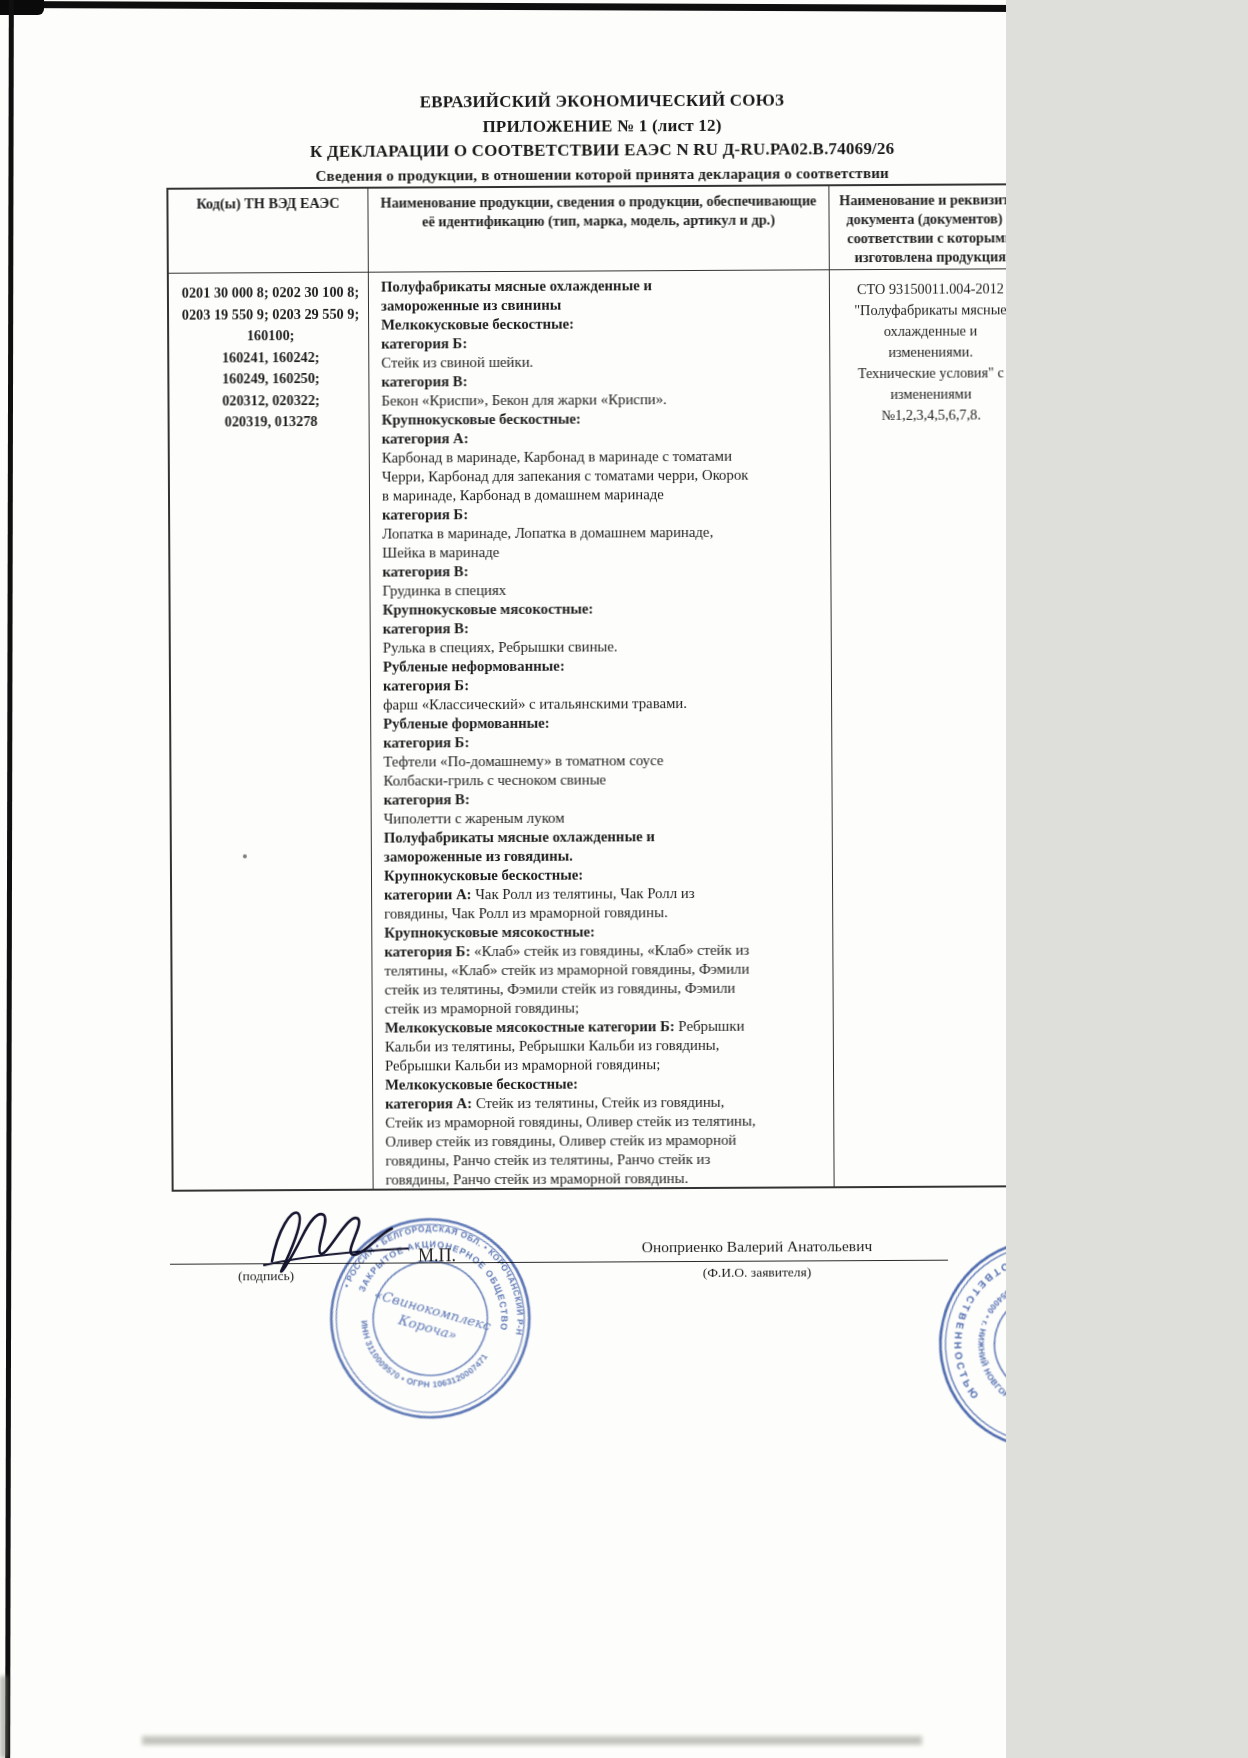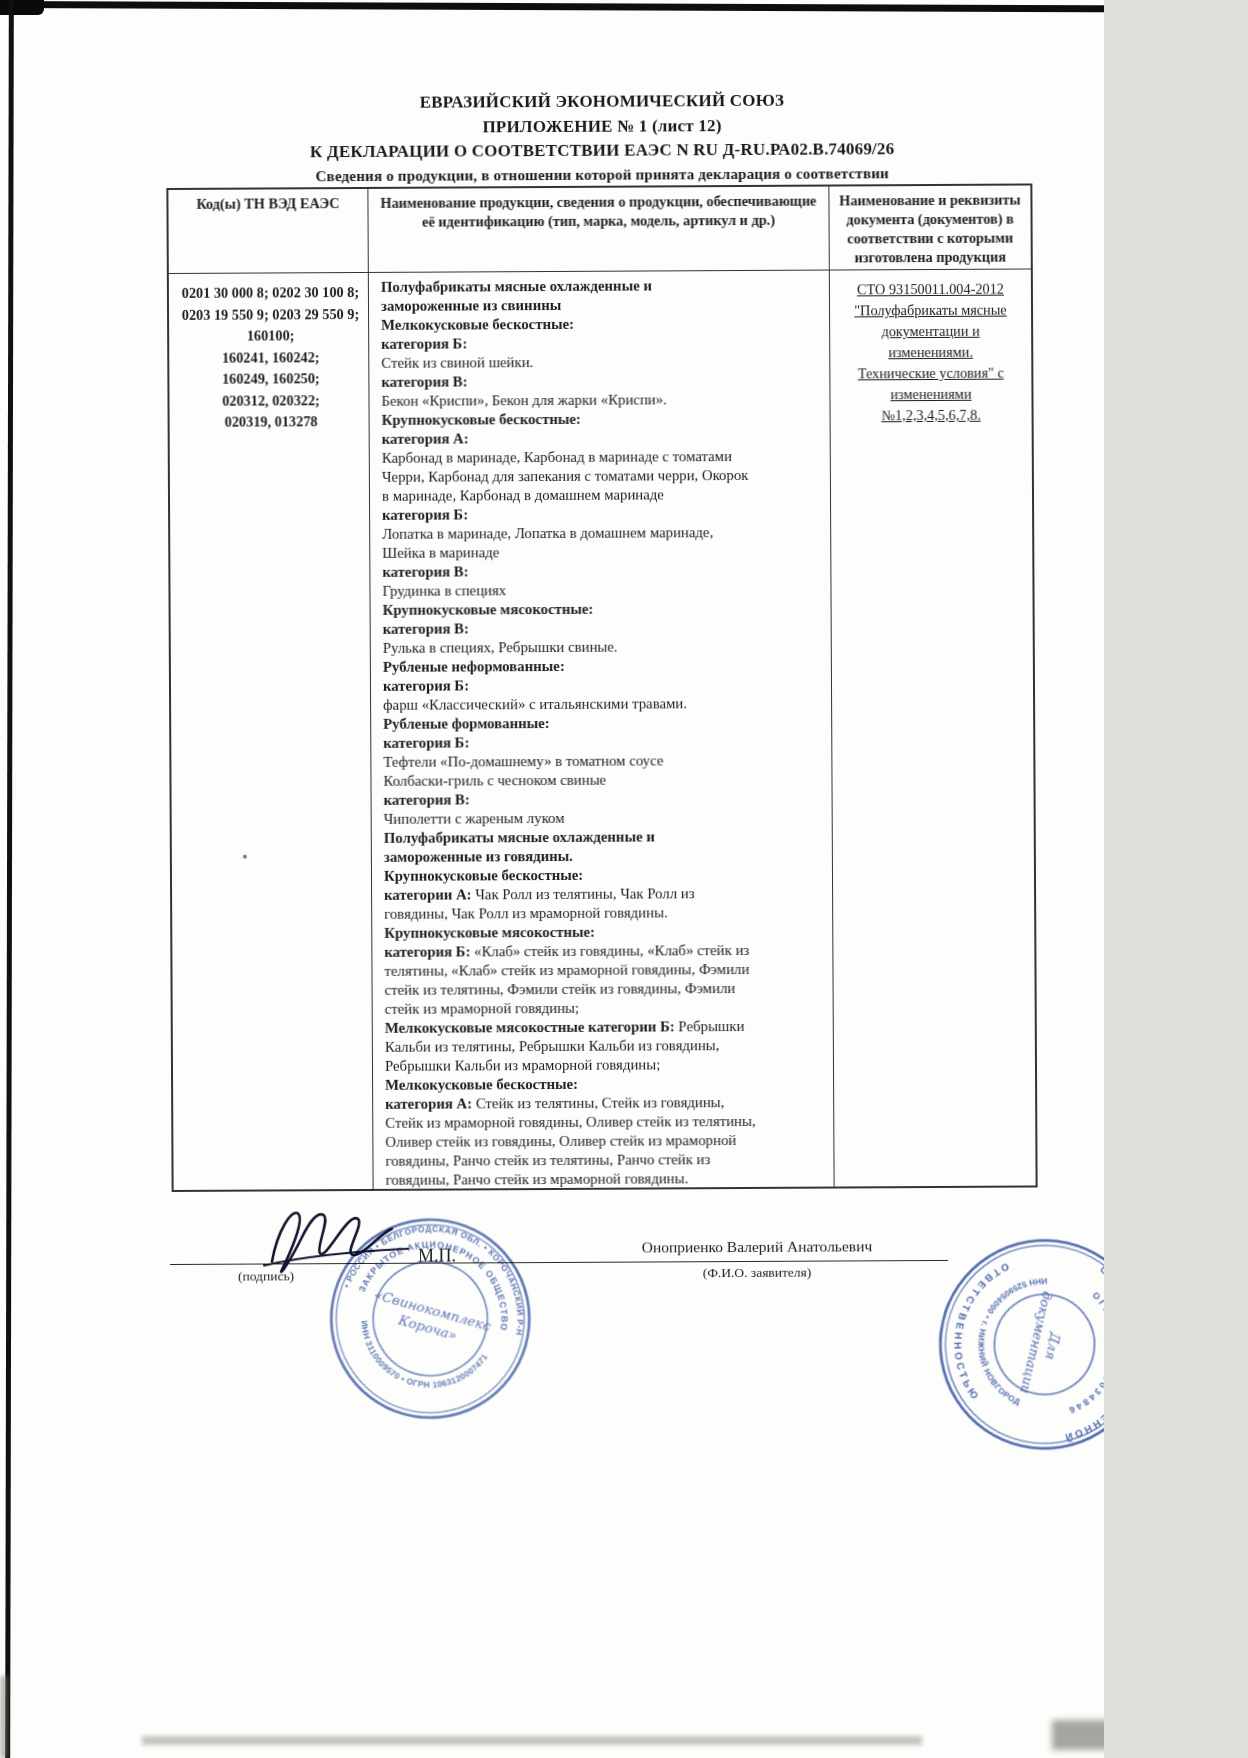--- a/index.html
+++ b/index.html
@@ -1,18 +1,18 @@
 <!DOCTYPE html>
 <html><head>
 <meta charset="utf-8">
 <style>
   * { margin:0; padding:0; box-sizing:border-box; }
   html,body { background:#dededa; }
   body { width:1248px; height:1758px; font-family:"Liberation Serif","DejaVu Serif",serif; }
-  .page { position:relative; width:1104px; height:1758px; background:#fdfdfb; overflow:hidden; color:#1e1e1e; }
+  .page { position:relative; width:1006px; height:1758px; background:#fdfdfb; overflow:hidden; color:#1e1e1e; }
   .content { position:absolute; inset:0; transform:rotate(-0.3deg); }
 
   
   .edge-top { position:absolute; top:1px; left:0; width:1248px; height:7px; background:#0e0e0e; transform:rotate(0.22deg); transform-origin:left center; }
   .edge-top-blob { position:absolute; top:0; left:0; width:44px; height:15px; background:#0a0a0a; border-radius:0 0 6px 0; }
   .edge-left { position:absolute; top:0; left:7px; width:5px; height:1758px; background:#101010; transform:rotate(0.12deg); }
   .smudge-bottom-wide { position:absolute; left:142px; top:1736px; width:780px; height:9px; background:#97978f; opacity:.55; filter:blur(2px); }
   .smudge-bottom-right { position:absolute; left:1052px; top:1720px; width:196px; height:30px; background:#6c6c66; opacity:.6; filter:blur(3px); }
   .smudge-left-low { position:absolute; left:0; top:1676px; width:8px; height:82px; background:#7a7a74; opacity:.5; filter:blur(2px); }
   .speck { position:absolute; left:243px; top:853px; width:4px; height:4px; background:#444; border-radius:50%; opacity:.7; }
@@ -26,21 +26,21 @@
   .decl-table { position:absolute; left:170px; top:186px; width:866px; border:2px solid #333; display:grid; grid-template-columns:200px 461px 1fr; grid-template-rows:84px 916px; background:transparent; }
   .cell { border-right:1.5px solid #333; overflow:hidden; }
   .cell.last { border-right:none; }
   .th { border-bottom:1.5px solid #333; font-weight:bold; text-align:center; font-size:14.3px; line-height:19px; padding:5px 6px 0 6px; }
   .td-codes { padding:9px 4px 0 8px; font-weight:bold; font-size:14.3px; }
   .code-line { line-height:21.5px; white-space:nowrap;text-align:center; }
   .td-products { padding:5px 8px 0 12px; font-size:14.8px; }
   .prod-line { line-height:19px; min-height:19px; white-space:nowrap; }
   .prod-line .b { font-weight:bold; }
   .td-doc { padding:9px 6px 0 6px; text-align:center; font-size:14.3px; }
-  .doc-line { line-height:21px;text-decoration:underline; }
+  .doc-line { line-height:21px; }
 
   
   .sign-line { position:absolute; top:1262px; left:168px; width:778px; border-top:1.5px solid #2a2a2a; }
   .mp-label { position:absolute; top:1245px; left:416px; font-size:18px; }
   .podpis-caption { position:absolute; top:1267px; left:236px; font-size:13.5px; }
   .applicant-name { position:absolute; top:1239px; left:565px; width:380px; text-align:center; font-size:15.5px; }
   .applicant-caption { position:absolute; top:1266px; left:565px; width:380px; text-align:center; font-size:13.5px; }
 
   .signature { position:absolute; left:256px; top:1198px; width:160px; height:84px; }
 
@@ -125,21 +125,21 @@
           <div class="prod-line"><span class="b">Мелкокусковые бескостные:</span></div>
           <div class="prod-line"><span class="b">категория А:</span> Стейк из телятины, Стейк из говядины,</div>
           <div class="prod-line">Стейк из мраморной говядины, Оливер стейк из телятины,</div>
           <div class="prod-line">Оливер стейк из говядины, Оливер стейк из мраморной</div>
           <div class="prod-line">говядины, Ранчо стейк из телятины, Ранчо стейк из</div>
           <div class="prod-line">говядины, Ранчо стейк из мраморной говядины.</div>
         </div>
       <div class="cell td-doc last">
           <div class="doc-line">СТО 93150011.004-2012</div>
           <div class="doc-line">"Полуфабрикаты мясные</div>
-          <div class="doc-line">документации и</div>
+          <div class="doc-line">охлажденные и</div>
           <div class="doc-line">изменениями.</div>
           <div class="doc-line">Технические условия" с</div>
           <div class="doc-line">изменениями</div>
           <div class="doc-line">№1,2,3,4,5,6,7,8.</div>
         </div>
     </div>
 
     <div class="speck"></div>
 
     <div class="sign-line"></div>

